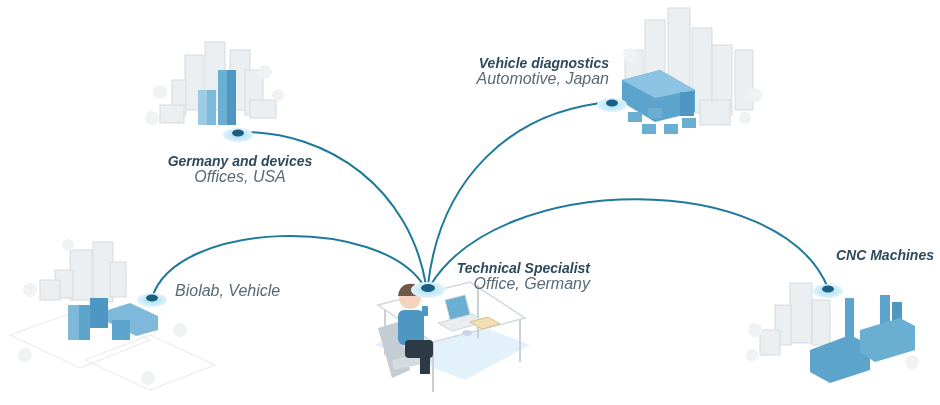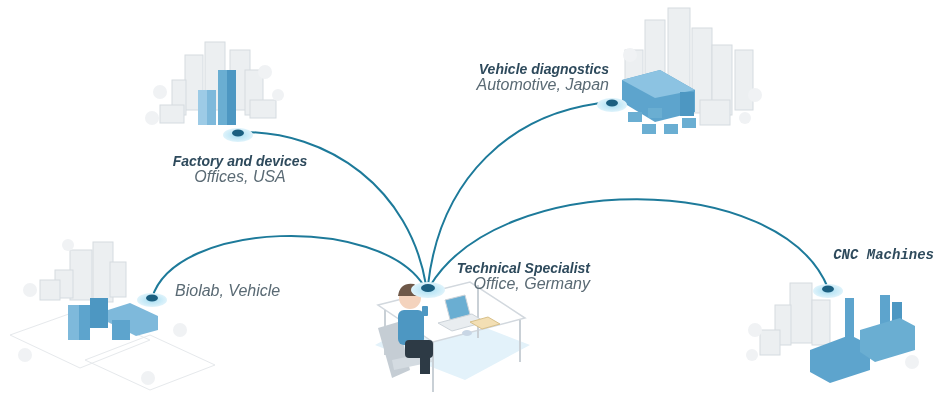--- a/index.html
+++ b/index.html
@@ -162,33 +162,33 @@
     <ellipse cx="828" cy="291" rx="15" ry="7" fill="url(#glow)"></ellipse>
     <ellipse cx="828" cy="289" rx="6" ry="3.5" fill="#1b5f80"></ellipse>
   </g>
   <g>
     <ellipse cx="428" cy="290" rx="17" ry="8" fill="url(#glow)"></ellipse>
     <ellipse cx="428" cy="288" rx="7" ry="4" fill="#1b5f80"></ellipse>
   </g>
 </svg>
 
 <div class="label center" style="left:155px; top:153px; width:170px;">
-  <span class="title">Factory and devices</span>
+  <span class="title">Germany and devices</span>
   <span class="sub">Offices, USA</span>
 </div>
 
-<div class="label right" style="left:440px; top:61px; width:169px;text-align:right;">
+<div class="label right" style="left:440px; top:55px; width:169px;text-align:right;">
   <span class="title">Vehicle diagnostics</span>
   <span class="sub">Automotive, Japan</span>
 </div>
 
 <div class="label" style="left:175px; top:283px; width:160px;">
   <span class="sub">Biolab, Vehicle</span>
 </div>
 
-<div class="label right" style="left:790px; top:247px; width:144px;font-family:Liberation Mono, monospace;">
+<div class="label right" style="left:790px; top:247px; width:144px;">
   <span class="title">CNC Machines</span>
 </div>
 
 <div class="label right" style="left:430px; top:260px; width:160px;">
   <span class="title">Technical Specialist</span>
   <span class="sub">Office, Germany</span>
 </div>
 
 </body></html>

